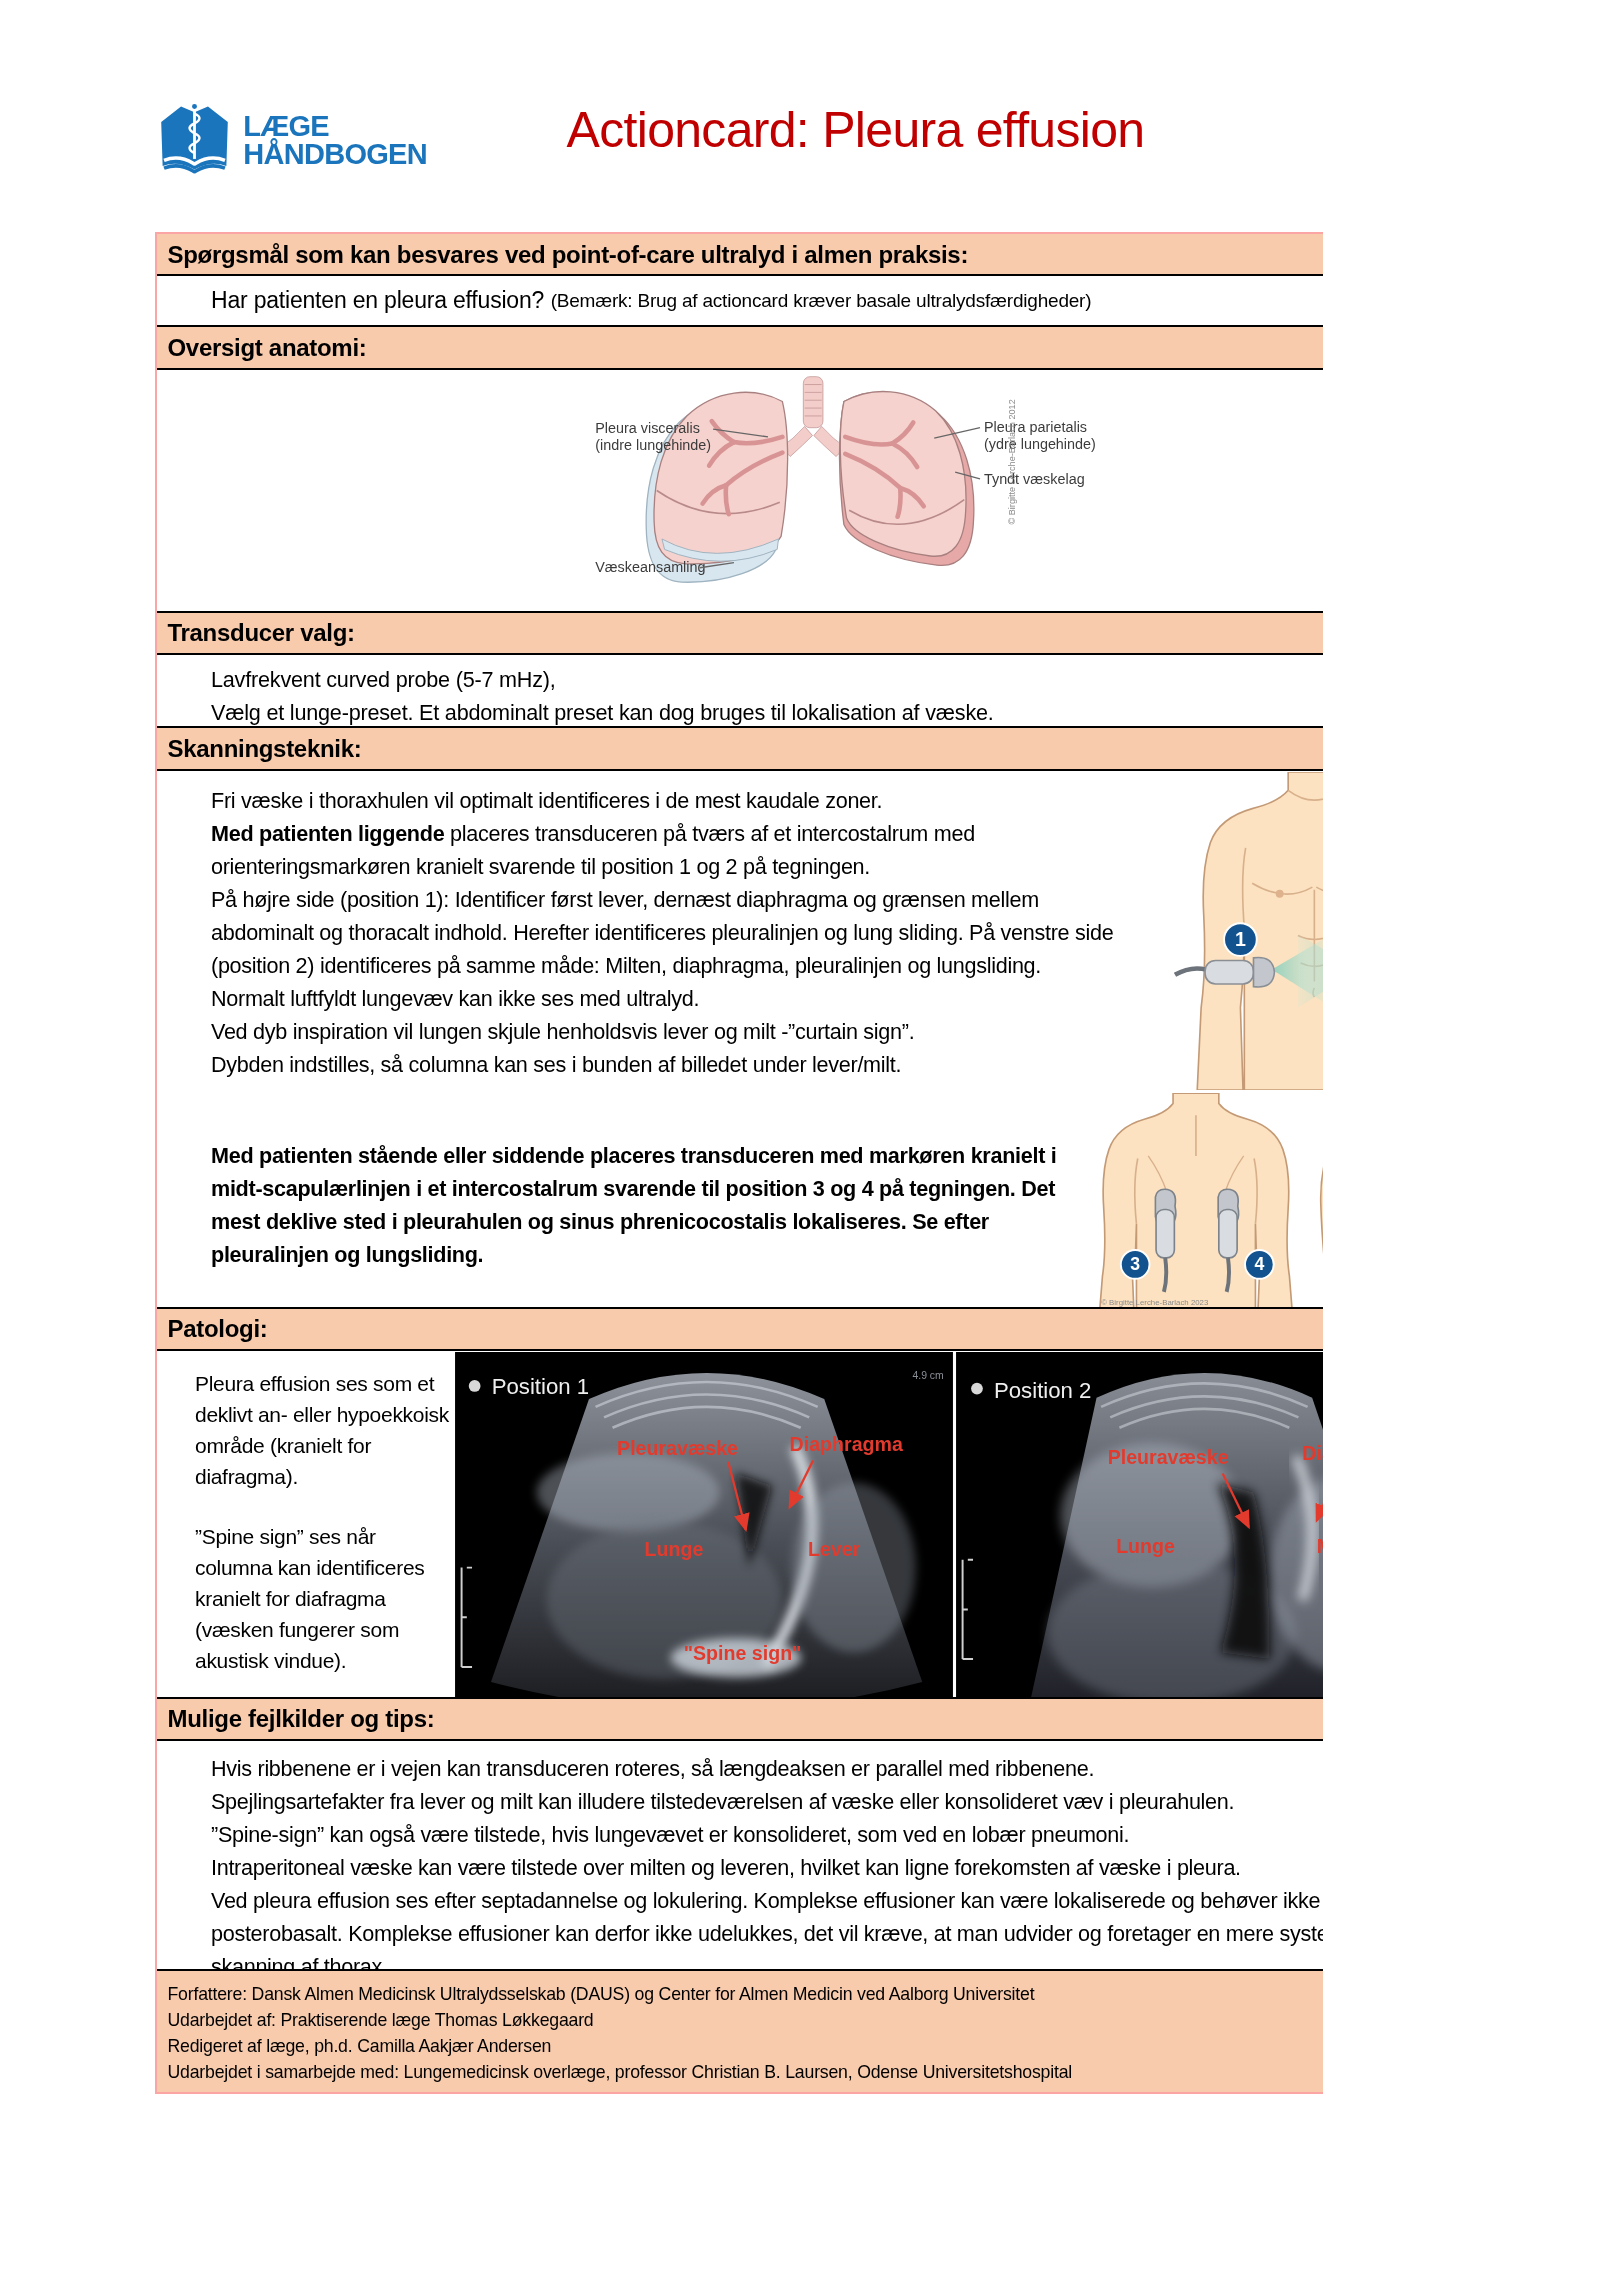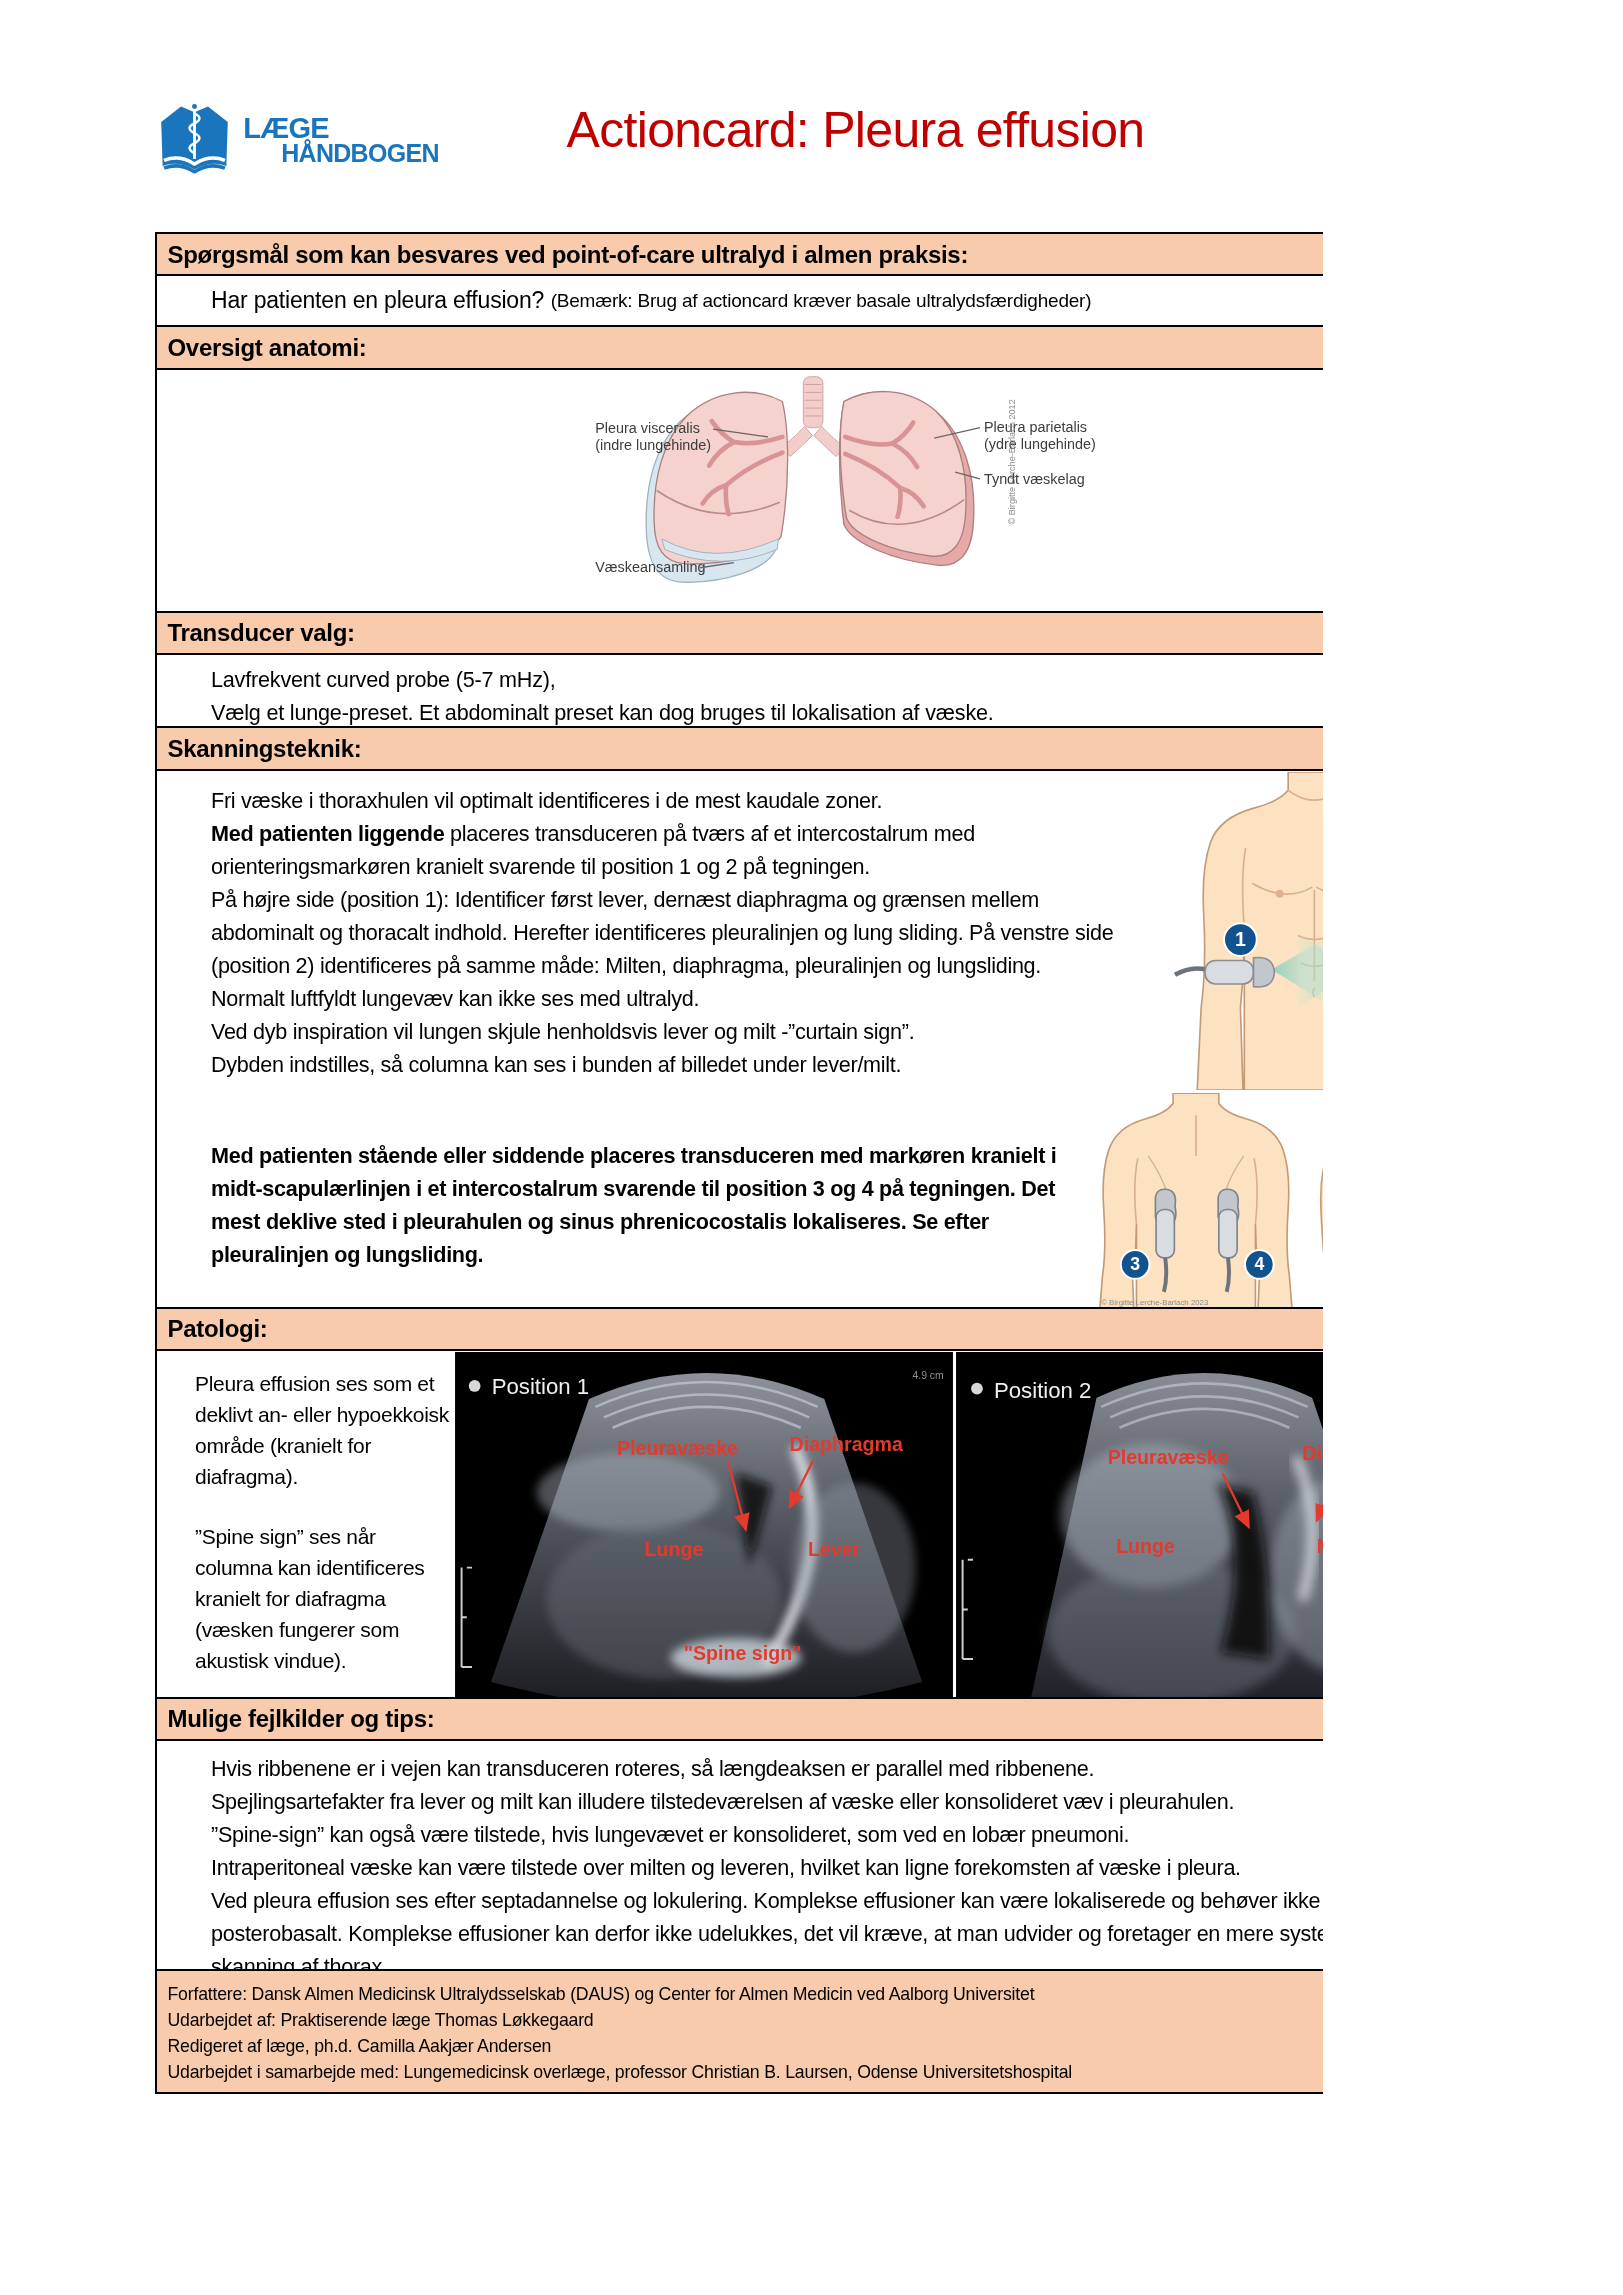--- a/index.html
+++ b/index.html
@@ -4,27 +4,27 @@
 <style>
   html,body{margin:0;padding:0;background:#ffffff;}
   .page{position:relative;width:1323px;height:2295px;background:#fff;
         font-family:"Liberation Sans",sans-serif;color:#000;overflow:hidden;}
 
   
   .masthead{position:absolute;left:155px;top:62px;width:1348px;height:164px;}
   .brand{position:absolute;left:0;top:36px;display:flex;align-items:center;gap:9.2px;}
   .brand-text{color:#1b75bc;font-weight:bold;line-height:0.95;letter-spacing:-0.7px;}
   .brand-text .l1{font-size:29px;}
-  .brand-text .l2{font-size:25px;margin-left:38px;}
+  .brand-text .l2{font-size:29px;}
   .doc-title{position:absolute;left:249px;top:39px;width:903px;text-align:center;
              color:#c00000;font-size:50px;letter-spacing:-0.7px;font-weight:400;}
   .daus{position:absolute;right:-36px;top:3.3px;}
 
   
-  .card{position:absolute;left:155px;top:232px;width:1314px;border:2px solid #000000;
+  .card{position:absolute;left:155px;top:232px;width:1314px;border:2px solid #fca5a5;
         box-sizing:border-box;background:#fff;}
   .row{border-bottom:2px solid #000;box-sizing:border-box;position:relative;background:#fff;}
   .row:last-child{border-bottom:none;}
   .band{background:#f8cbad;font-weight:bold;font-size:24px;padding:6.5px 10.5px 5.9px 10.5px;
         letter-spacing:-0.3px;}
   .qbody{height:51px;display:flex;align-items:center;padding-left:54px;}
   .qbody .main{font-size:23px;letter-spacing:-0.2px;}
   .qbody .note{font-size:19px;margin-left:6.5px;letter-spacing:-0.2px;}
 
   .anatomy-row{height:243px;display:flex;justify-content:center;}

